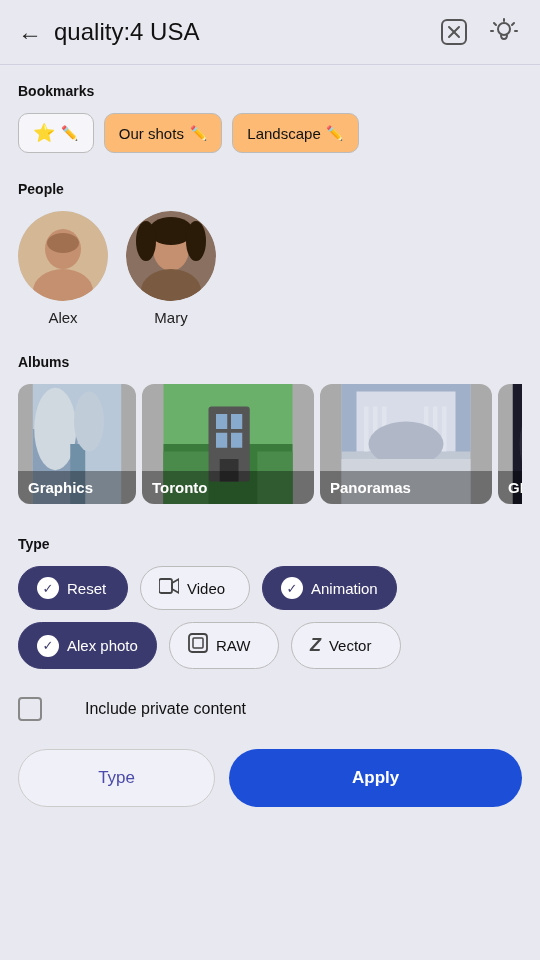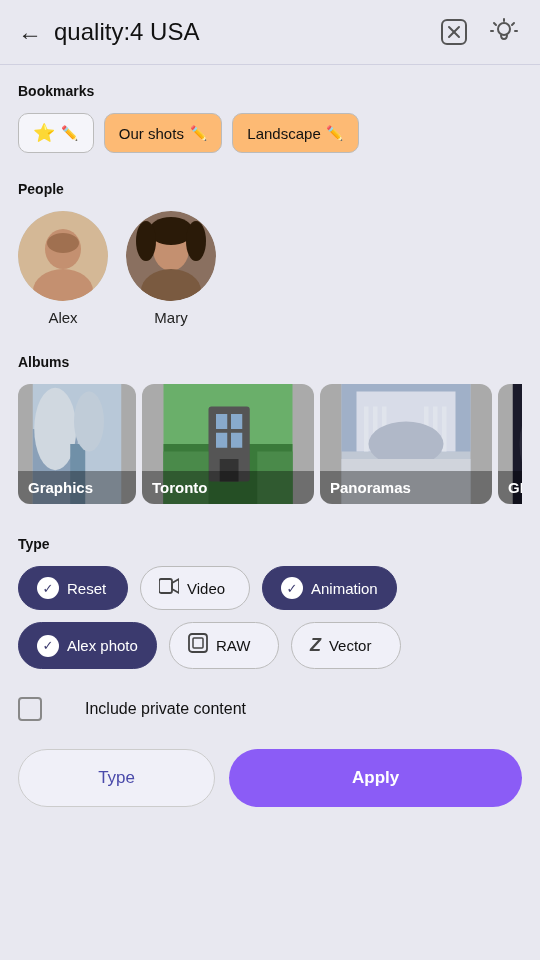--- a/index.html
+++ b/index.html
@@ -224,21 +224,21 @@
       font-size: 17px;
       font-weight: 500;
       cursor: pointer;
       text-align: center;
     }
     .apply-btn {
       flex: 1.5;
       padding: 18px 0;
       border: none;
       border-radius: 30px;
-      background: #8b5cf6;
+      background: #1d4ed8;
       color: #fff;
       font-size: 17px;
       font-weight: 600;
       cursor: pointer;
       text-align: center;
     }
 
     
     .albums-row::-webkit-scrollbar { display: none; }
   </style>

